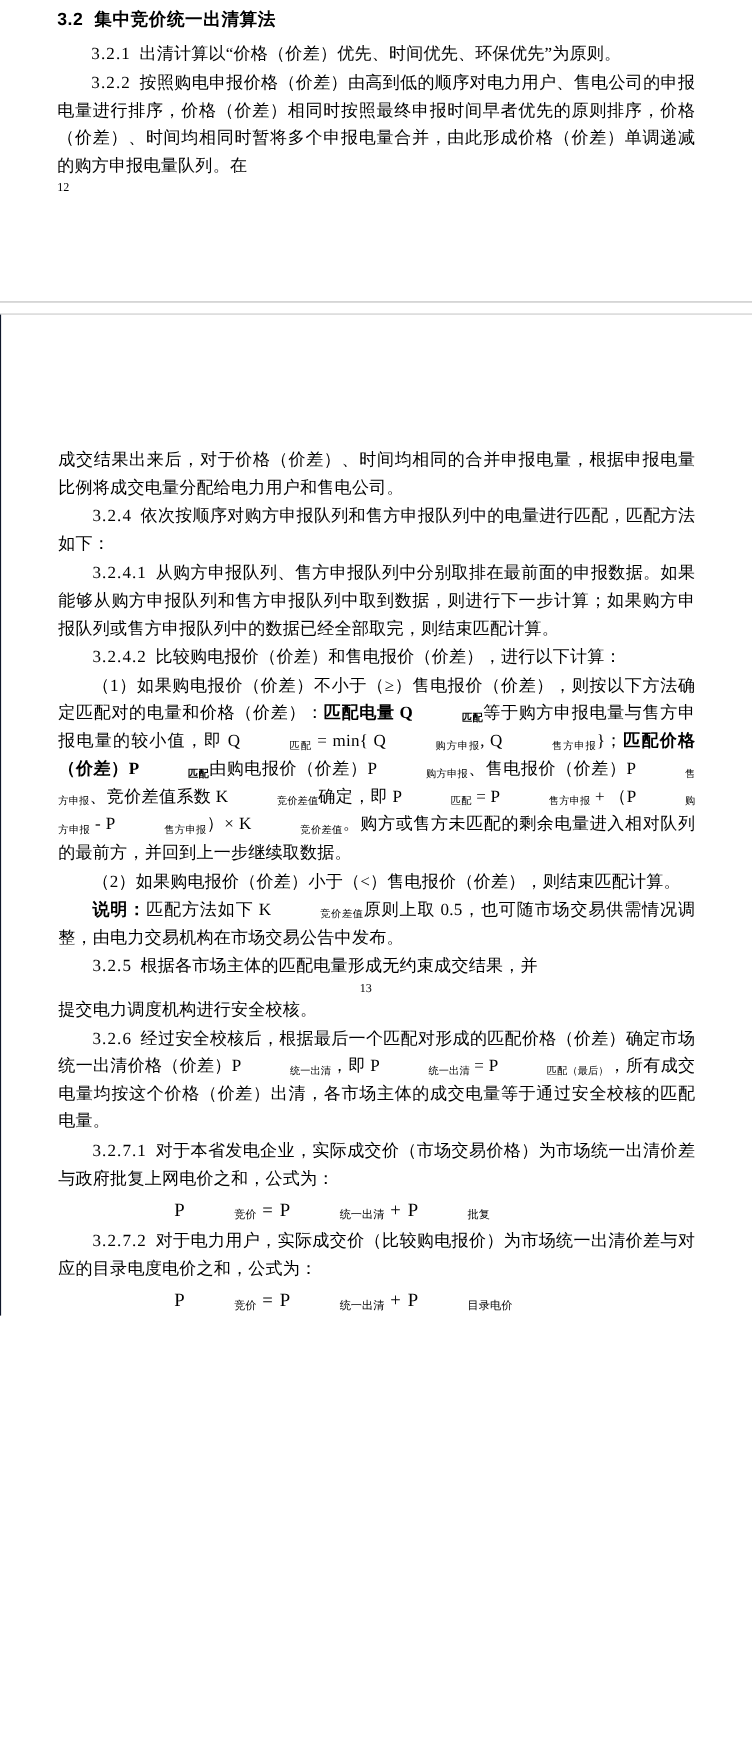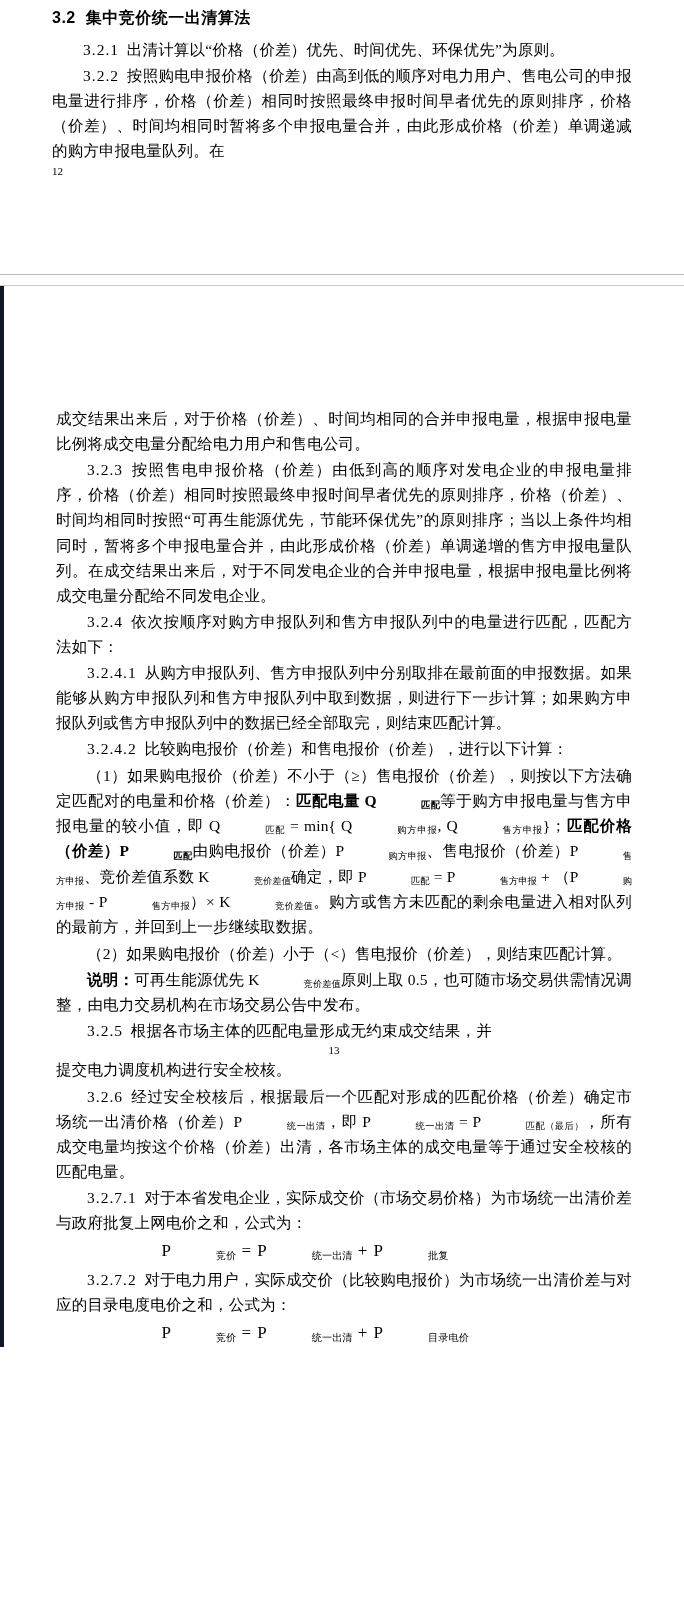--- a/index.html
+++ b/index.html
@@ -23,21 +23,21 @@
   }
   .gap {
     height: 10px;
     background: #ffffff;
     border-top: 1px solid #b9b9b9;
     border-bottom: 1px solid #c9c9c9;
     margin-top: 4px;
   }
   .page-2 {
     padding: 0 40px 0 52px;
-    border-left: 4px solid #0f172a;
+    border-left: 1px solid #0f172a;
   }
   .spacer-top {
     height: 120px;
   }
   h2.section-title {
     font-size: 16px;
     font-weight: bold;
     margin: 0 0 8px 0;
     letter-spacing: 0.5px;
     font-family: "Liberation Sans", "DejaVu Sans", sans-serif;
@@ -115,44 +115,41 @@
   <p class="pagenum">12</p>
 </div>
 
 <div class="gap"></div>
 
 <div class="page page-2">
   <div class="spacer-top"></div>
 
   <p class="para noindent">成交结果出来后，对于价格（价差）、时间均相同的合并申报电量，根据申报电量比例将成交电量分配给电力用户和售电公司。</p>
 
-  <p class="para">
-    <span class="num-label mono-nums">3.2.3</span><span>按照售电申报价格（价差）由低到高的顺序对发电企业的申报电量排序，价格（价差）相同时按照最终申报时间早者优先的原则排序，价格（价差）、时间均相同时按照“可再生能源优先，节能环保优先”的原则排序；当以上条件均相同时，暂将多个申报电量合并，由此形成价格（价差）单调递增的售方申报电量队列。在成交结果出来后，对于不同发电企业的合并申报电量，根据申报电量比例将成交电量分配给不同发电企业。</span>
-  </p>
 
   <p class="para">
     <span class="num-label mono-nums">3.2.4</span><span>依次按顺序对购方申报队列和售方申报队列中的电量进行匹配，匹配方法如下：</span>
   </p>
 
   <p class="para">
     <span class="num-label mono-nums">3.2.4.1</span><span>从购方申报队列、售方申报队列中分别取排在最前面的申报数据。如果能够从购方申报队列和售方申报队列中取到数据，则进行下一步计算；如果购方申报队列或售方申报队列中的数据已经全部取完，则结束匹配计算。</span>
   </p>
 
   <p class="para">
     <span class="num-label mono-nums">3.2.4.2</span><span>比较购电报价（价差）和售电报价（价差），进行以下计算：</span>
   </p>
 
   <p class="para">
     <span>（1）如果购电报价（价差）不小于（≥）售电报价（价差），则按以下方法确定匹配对的电量和价格（价差）：</span><span class="bold">匹配电量 Q</span><sub class="bold">匹配</sub><span>等于购方申报电量与售方申报电量的较小值，即 Q</span><sub>匹配</sub><span> = min{ Q</span><sub>购方申报</sub><span>, Q</span><sub>售方申报</sub><span>}；</span><span class="bold">匹配价格（价差）P</span><sub class="bold">匹配</sub><span>由购电报价（价差）P</span><sub>购方申报</sub><span>、售电报价（价差）P</span><sub>售方申报</sub><span>、竞价差值系数 K</span><sub>竞价差值</sub><span>确定，即 P</span><sub>匹配</sub><span> = P</span><sub>售方申报</sub><span> + （P</span><sub>购方申报</sub><span> - P</span><sub>售方申报</sub><span>）× K</span><sub>竞价差值</sub><span>。购方或售方未匹配的剩余电量进入相对队列的最前方，并回到上一步继续取数据。</span>
   </p>
 
   <p class="para">（2）如果购电报价（价差）小于（&lt;）售电报价（价差），则结束匹配计算。</p>
 
   <p class="para">
-    <span class="bold">说明：</span><span>可再生能源优先 K</span><sub>竞价差值</sub><span>原则上取 0.5，也可随市场交易供需情况调整，由电力交易机构在市场交易公告中发布。</span>
+    <span class="bold">说明：</span><span>匹配方法如下 K</span><sub>竞价差值</sub><span>原则上取 0.5，也可随市场交易供需情况调整，由电力交易机构在市场交易公告中发布。</span>
   </p>
 
   <p class="para">
     <span class="num-label mono-nums">3.2.5</span><span>根据各市场主体的匹配电量形成无约束成交结果，并</span>
   </p>
 
   <p class="pagenum-right">13</p>
 
   <p class="para noindent">提交电力调度机构进行安全校核。</p>
 

